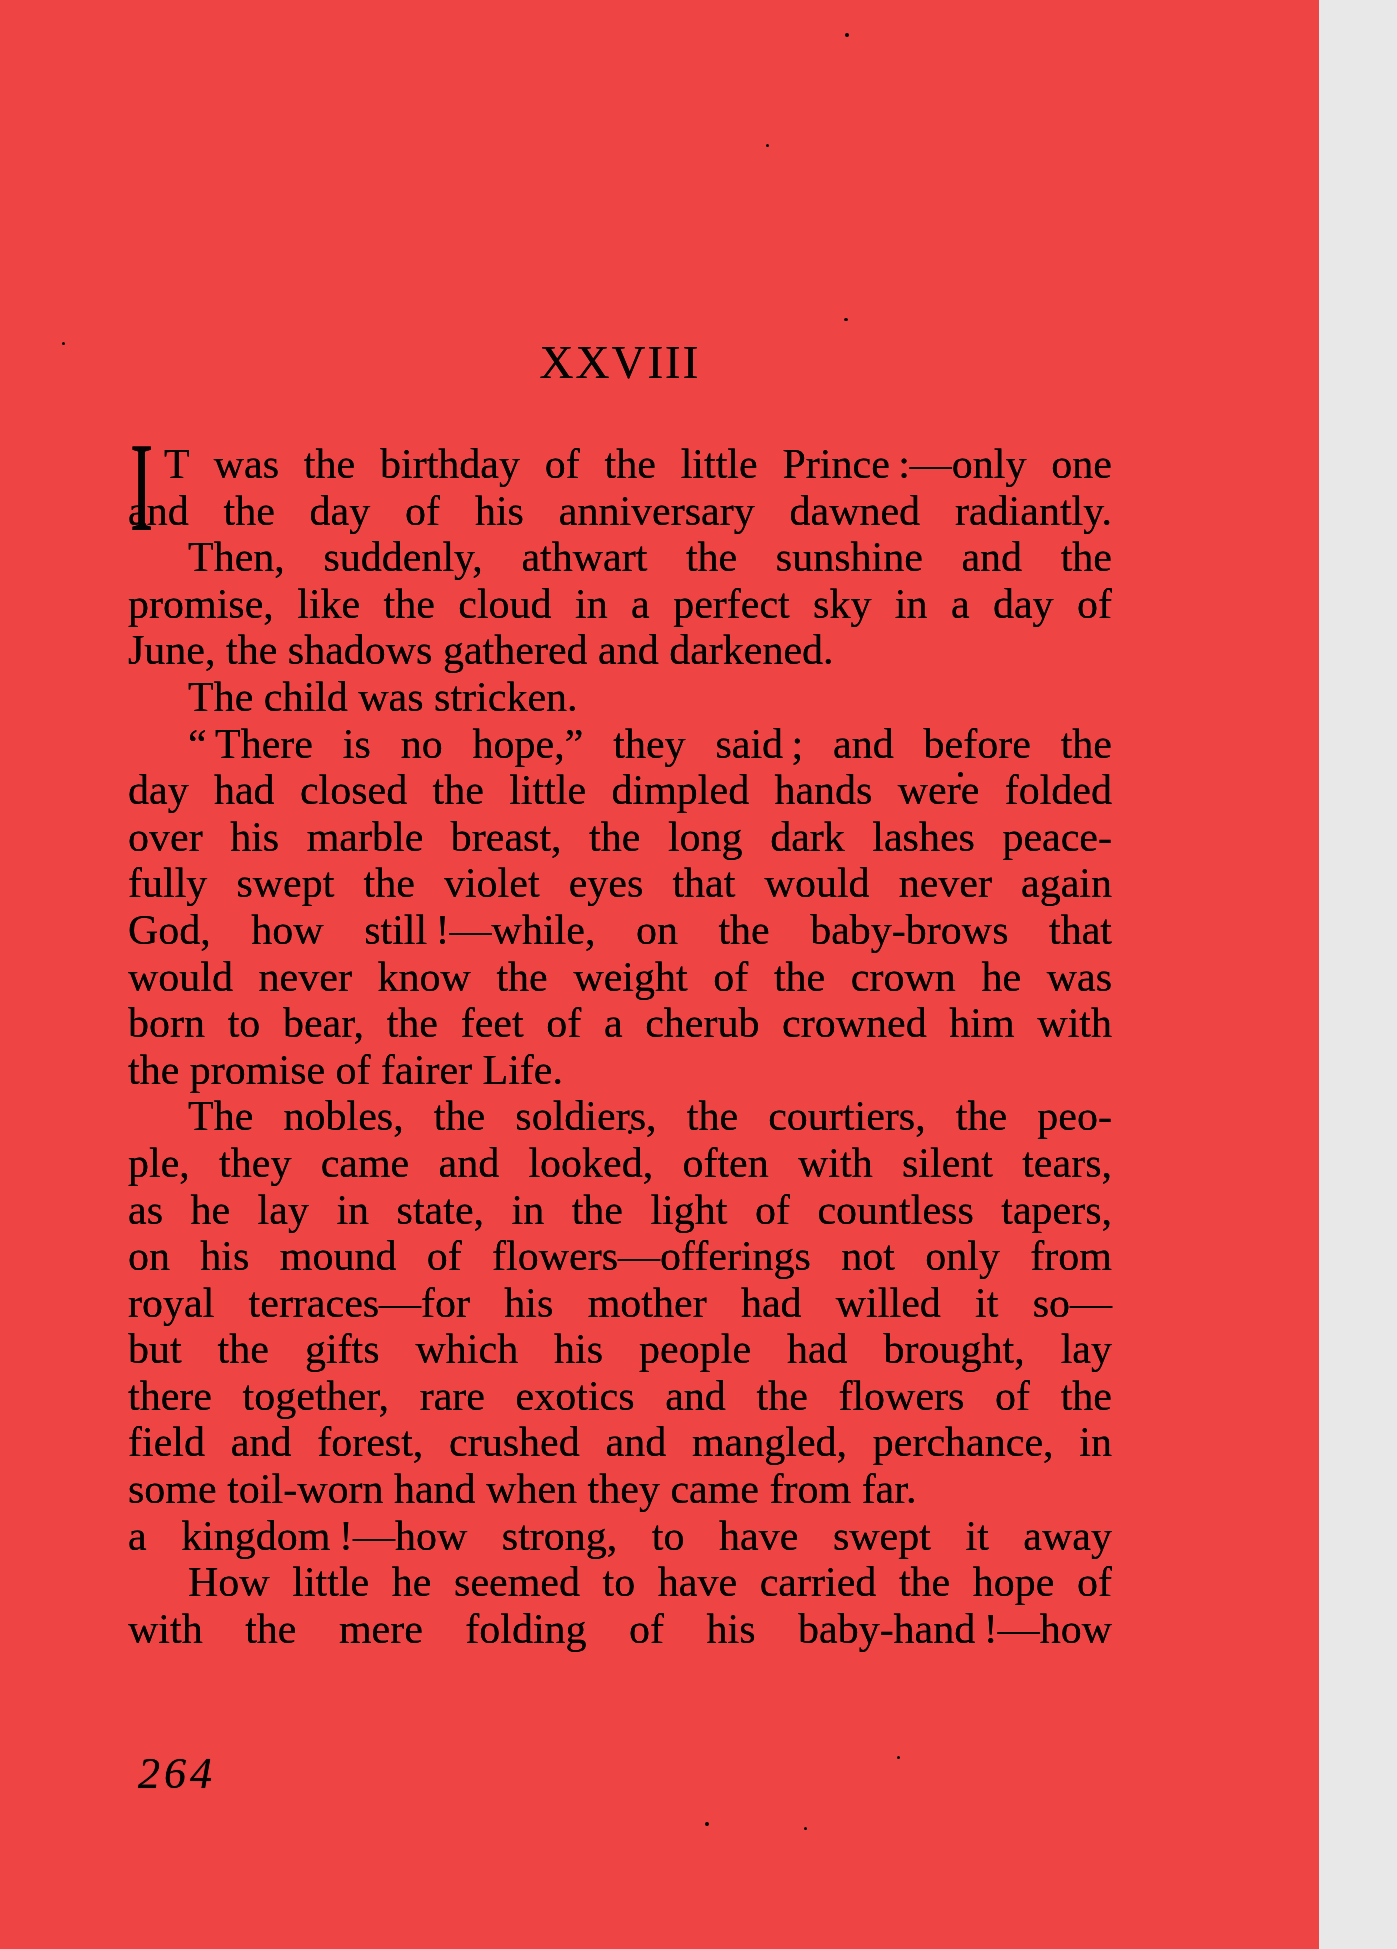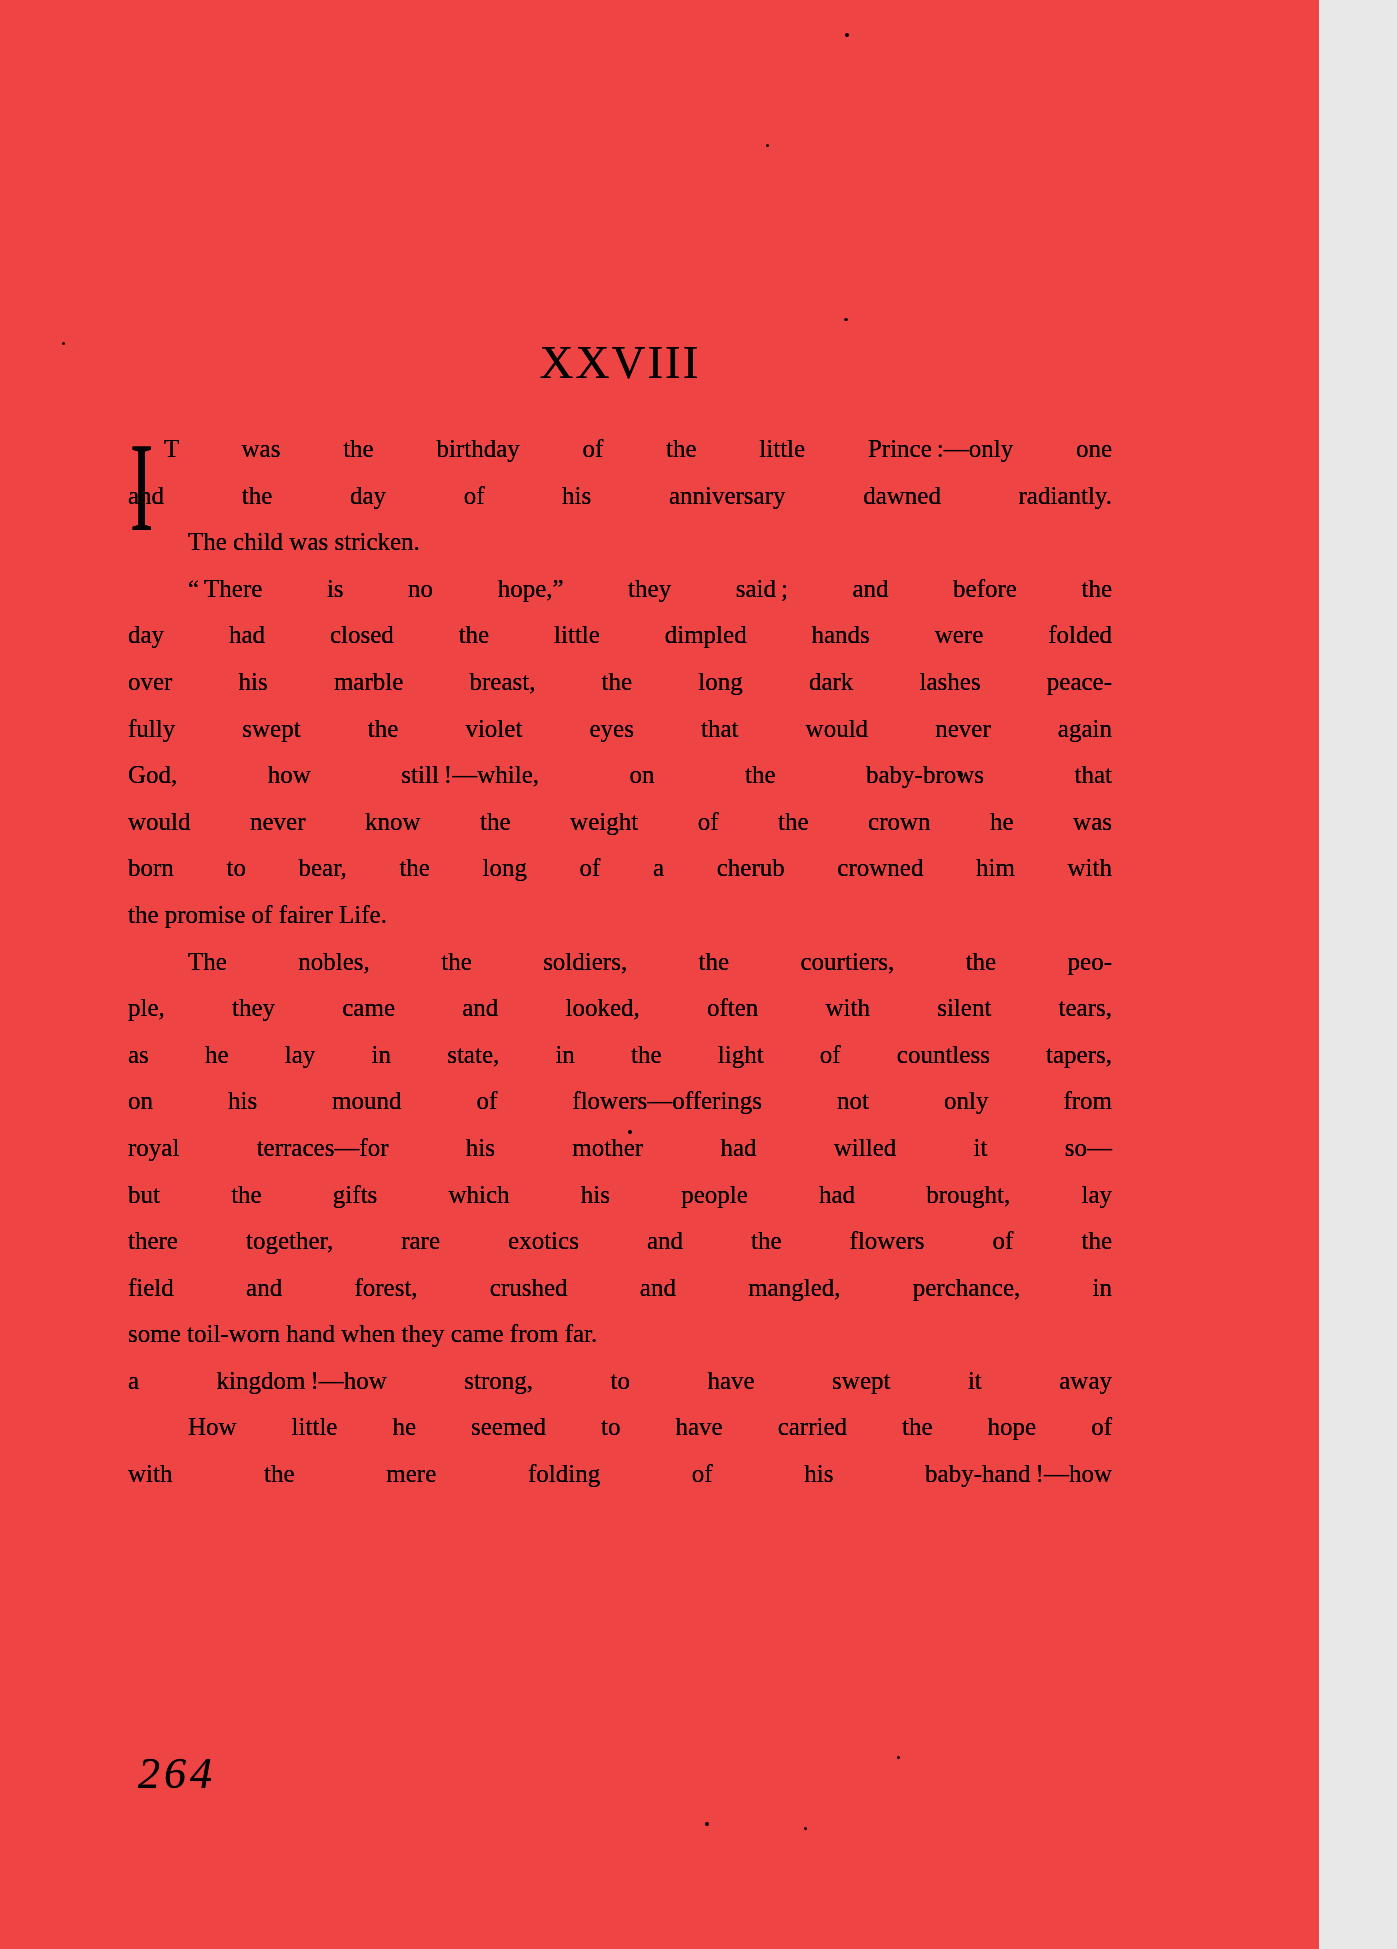--- a/index.html
+++ b/index.html
@@ -30,23 +30,23 @@
     height: 83px;
     font-size: 127px;
     line-height: 83px;
     transform: scaleX(0.55);
     transform-origin: left center;
     text-shadow: 0 0 0.8px currentColor;
   }
   .text-block {
     position: absolute;
     left: 128px;
-    top: 426px;
+    top: 441px;
     width: 984px;
-    font-size: 25px;
+    font-size: 42px;
     line-height: 46.6px;
     text-shadow: 0 0 0.6px currentColor;
   }
   .para { margin: 0; }
   .ln {
     text-align: justify;
     text-align-last: justify;
     height: 46.6px;
     white-space: normal;
   }
@@ -77,33 +77,38 @@
 
   <div class="dropcap">I</div>
 
   <div class="text-block">
 
     <div class="para">
       <div class="ln p1a">T was the birthday of the little Prince :—only one</div>
       <div class="ln">and the day of his anniversary dawned radiantly.</div>
     </div>
 
+    <div class="para">
+      <div class="ln ind">Then, suddenly, athwart the sunshine and the</div>
+      <div class="ln">promise, like the cloud in a perfect sky in a day of</div>
+      <div class="ln end">June, the shadows gathered and darkened.</div>
+    </div>
 
     <div class="para">
       <div class="ln end ind">The child was stricken.</div>
     </div>
 
     <div class="para">
       <div class="ln ind">“ There is no hope,” they said ; and before the</div>
       <div class="ln">day had closed the little dimpled hands were folded</div>
       <div class="ln">over his marble breast, the long dark lashes peace-</div>
       <div class="ln">fully swept the violet eyes that would never again</div>
       <div class="ln">God, how still !—while, on the baby-brows that</div>
       <div class="ln">would never know the weight of the crown he was</div>
-      <div class="ln">born to bear, the long of a cherub crowned him with</div>
+      <div class="ln">born to bear, the feet of a cherub crowned him with</div>
       <div class="ln end">the promise of fairer Life.</div>
     </div>
 
     <div class="para">
       <div class="ln ind">The nobles, the soldiers, the courtiers, the peo-</div>
       <div class="ln">ple, they came and looked, often with silent tears,</div>
       <div class="ln">as he lay in state, in the light of countless tapers,</div>
       <div class="ln">on his mound of flowers—offerings not only from</div>
       <div class="ln">royal terraces—for his mother had willed it so—</div>
       <div class="ln">but the gifts which his people had brought, lay</div>

